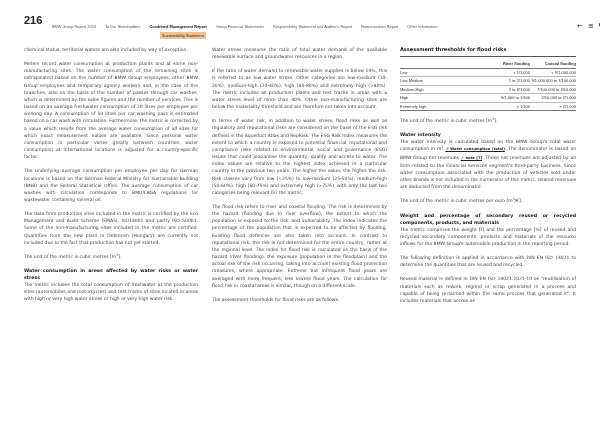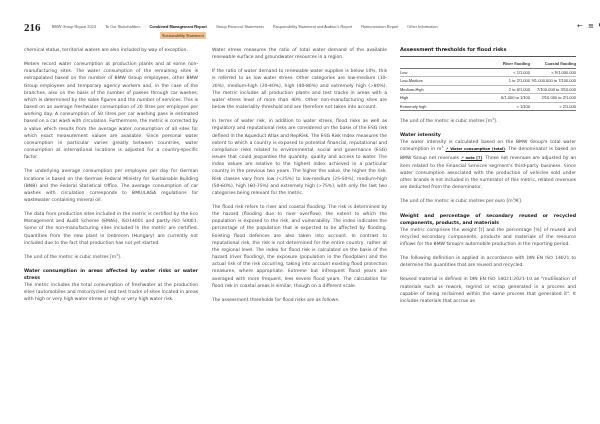--- a/index.html
+++ b/index.html
@@ -1,20 +1,20 @@
 <!DOCTYPE html>
 <html><head>
 <meta charset="utf-8">
 <style>
   * { box-sizing: border-box; margin: 0; padding: 0; }
   html, body { width: 600px; height: 424px; overflow: hidden; background: #ffffff; }
   body { font-family: "DejaVu Sans", sans-serif; color: #333; position: relative; }
 
   .topbar { position: absolute; left: 0; top: 0; width: 600px; height: 40px; }
-  .page-num { position: absolute; left: 24px; top: 21px; font-size: 11px; font-weight: bold; color: #222; font-family: Liberation Serif, serif; }
+  .page-num { position: absolute; left: 24px; top: 14px; font-size: 11px; font-weight: bold; color: #222; font-family: Liberation Sans, sans-serif; }
   .nav { position: absolute; left: 52px; top: 24px; display: flex; gap: 0; }
   .nav-item { font-size: 3.9px; color: #555; margin-right: 9px; white-space: nowrap; font-family: "Liberation Sans", sans-serif; cursor: pointer; }
   .nav-item.active { color: #111; font-weight: bold; }
   .sub-tab { position: absolute; left: 160px; top: 32px; background: #f5c18e; color: #333; font-size: 3.9px; padding: 1px 2px; font-family: "Liberation Sans", sans-serif; }
   .nav-icons { position: absolute; left: 577px; top: 22px; display: flex; gap: 5px; }
   .nav-icons span { font-size: 7px; color: #222; cursor: pointer; line-height: 8px; }
 
   .col { position: absolute; top: 46px; font-size: 4.5px; line-height: 7.15px; color: #444; text-align: justify; font-family: "DejaVu Sans", sans-serif; }
   .col1 { left: 24px; width: 174px; }
   .col2 { left: 212px; width: 175px; }

